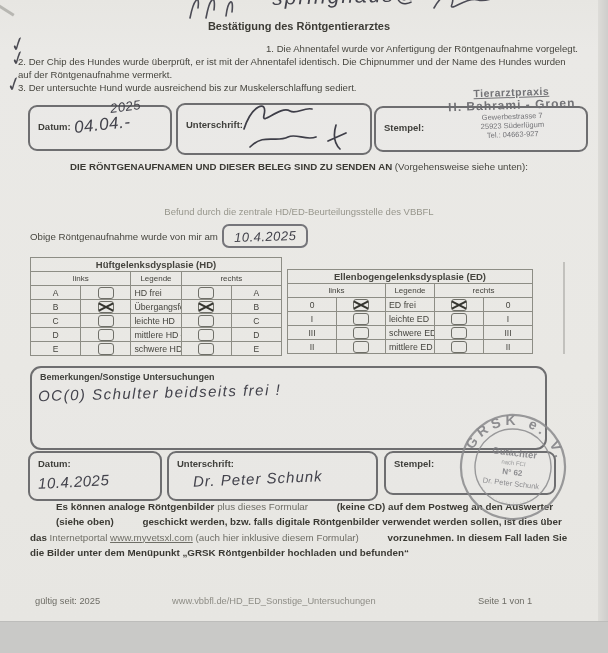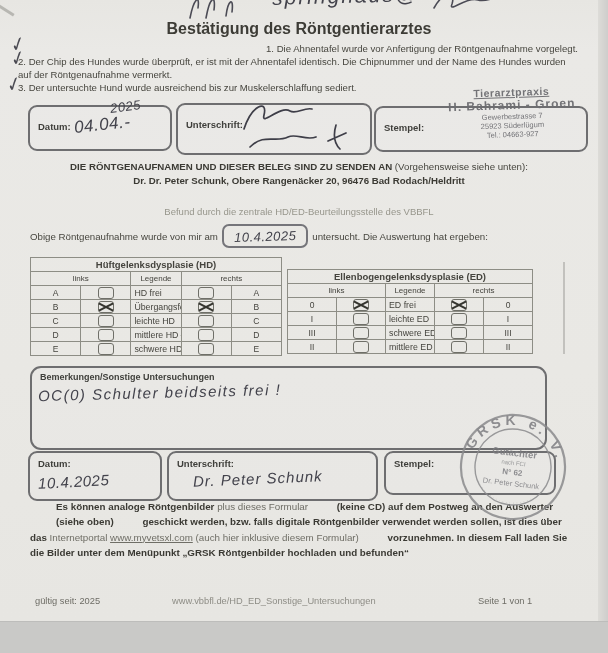--- a/index.html
+++ b/index.html
@@ -41,21 +41,21 @@
   <div class="abs" style="left:182px;top:-12px;height:28px;width:400px;">
     <svg width="70" height="30" style="position:absolute;left:0;top:2px;">
       <path d="M8 28 C 12 8, 18 4, 16 18 M24 28 C 28 6, 34 4, 32 20 M44 26 C 46 10, 52 6, 50 22" stroke="#4b4b55" stroke-width="1.6" fill="none" stroke-linecap="round"></path>
     </svg>
     <span class="hand" style="position:absolute;left:90px;top:-4px;font-size:21px;letter-spacing:2px;transform:rotate(-1.5deg);">springhaus@</span>
     <svg width="130" height="30" style="position:absolute;left:248px;top:0px;">
       <path d="M4 20 C 14 2, 26 4, 22 16 C 18 26, 36 8, 48 12 C 58 15, 66 6, 78 10 C 90 14, 102 6, 118 10" stroke="#4b4b55" stroke-width="1.6" fill="none" stroke-linecap="round"></path>
     </svg>
   </div>
 
-  <div class="abs" style="left:0;top:20px;width:598px;text-align:center;font-size:16px;font-weight:700;color:#3d3c36;">Bestätigung des Röntgentierarztes</div>
+  <div class="abs" style="left:0;top:20px;width:598px;text-align:center;font-size:11px;font-weight:700;color:#3d3c36;">Bestätigung des Röntgentierarztes</div>
 
   <div class="abs ink" style="left:18px;top:43px;width:560px;font-size:9.6px;line-height:12.5px;text-align:right;">
     <span style="font-weight:400;">1.</span>
     <span>Die Ahnentafel wurde vor Anfertigung der Röntgenaufnahme vorgelegt.</span>
   </div>
   <div class="abs ink" style="left:18px;top:56px;width:562px;font-size:9.6px;line-height:12.5px;">
     <span>2.</span>
     <span>Der Chip des Hundes wurde überprüft, er ist mit der Ahnentafel identisch. Die Chipnummer und der Name des Hundes wurden auf der Röntgenaufnahme vermerkt.</span>
   </div>
   <div class="abs ink" style="left:18px;top:82px;width:560px;font-size:9.6px;line-height:12.5px;">
@@ -86,30 +86,28 @@
       <path d="M14 52 C 28 38, 40 48, 52 42 C 60 38, 70 46, 80 42 M92 46 L110 38 M100 30 C 97 40, 98 48, 104 54" stroke="#3e3e48" stroke-width="1.7" fill="none" stroke-linecap="round"></path>
     </svg>
   </div>
   <div class="abs rbox" style="left:374px;top:106px;width:210px;height:42px;">
     <span class="boxlabel" style="position:absolute;left:8px;top:14px;">Stempel:</span>
   </div>
 
   <div class="abs" style="left:0;top:161px;width:598px;text-align:center;font-size:9.7px;">
     <span style="font-weight:700;color:#3b3a34;">DIE RÖNTGENAUFNAMEN UND DIESER BELEG SIND ZU SENDEN AN</span><span class="ink"> (Vorgehensweise siehe unten):</span>
   </div>
-  <div class="abs" style="left:0;top:175px;width:598px;text-align:center;font-size:9.7px;font-weight:700;color:#3b3a34;">Dr. Dr. Peter Schunk, Obere Rangenäcker 20, 96476 Bad Rodach/Heldritt</div>
 
   <div class="abs" style="left:0;top:206px;width:598px;text-align:center;font-size:9.5px;color:#97968c;">Befund durch die zentrale HD/ED-Beurteilungsstelle des VBBFL</div>
 
   <div class="abs" style="left:30px;top:224px;width:560px;display:flex;align-items:center;gap:4px;">
     <span class="ink" style="font-size:9.7px;">Obige Röntgenaufnahme wurde von mir am</span>
     <span style="border:2px solid #75757a;border-radius:7px;padding:1px 10px;display:inline-block;">
       <span class="hand" style="font-size:13px;display:inline-block;transform:rotate(-2deg);">10.4.2025</span>
     </span>
-    <span class="ink" style="font-size:9.7px;">untersucht. Die Auswertung hat ergeben:</span>
   </div>
 
   <table class="formtab abs" style="left:30px;top:257px;width:252px;">
     <tbody>
         <tr>
           <td class="thead" colspan="5">Hüftgelenksdysplasie (HD)</td>
         </tr>
     <tr>
       <td class="subhead" colspan="2" style="width:46px;">links</td>
       <td class="subhead">Legende</td>

